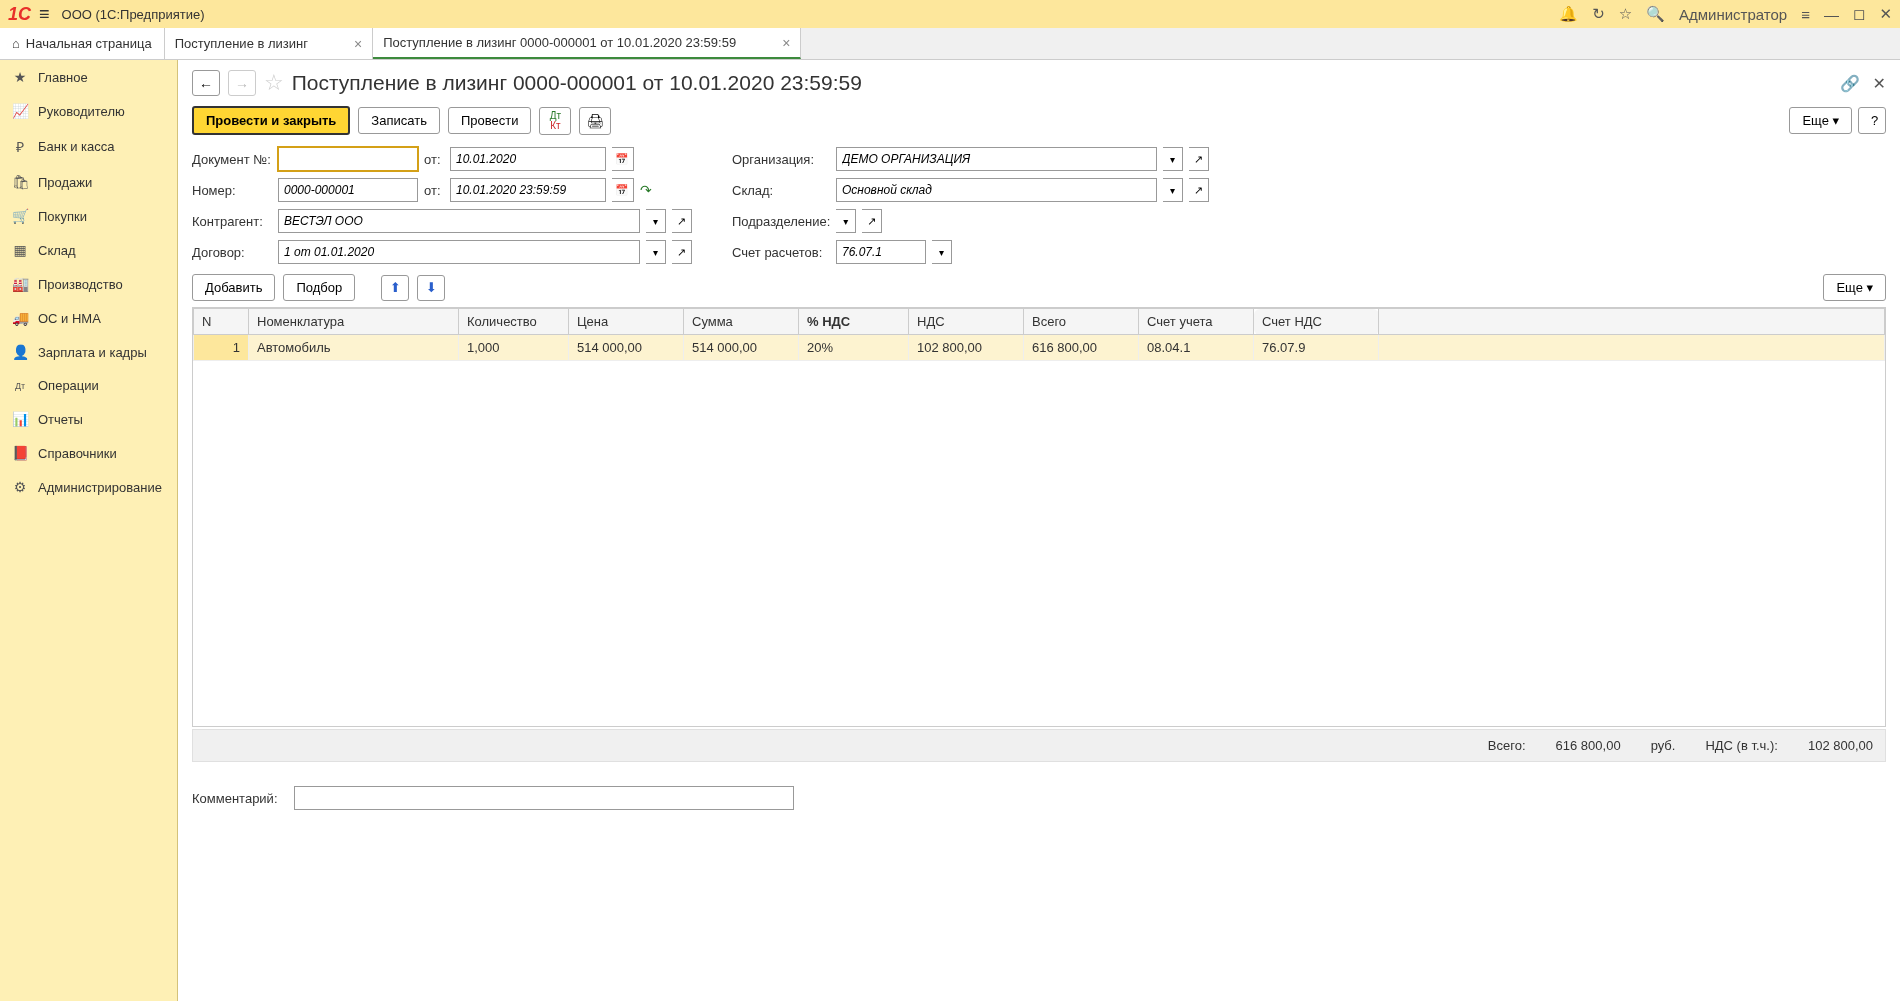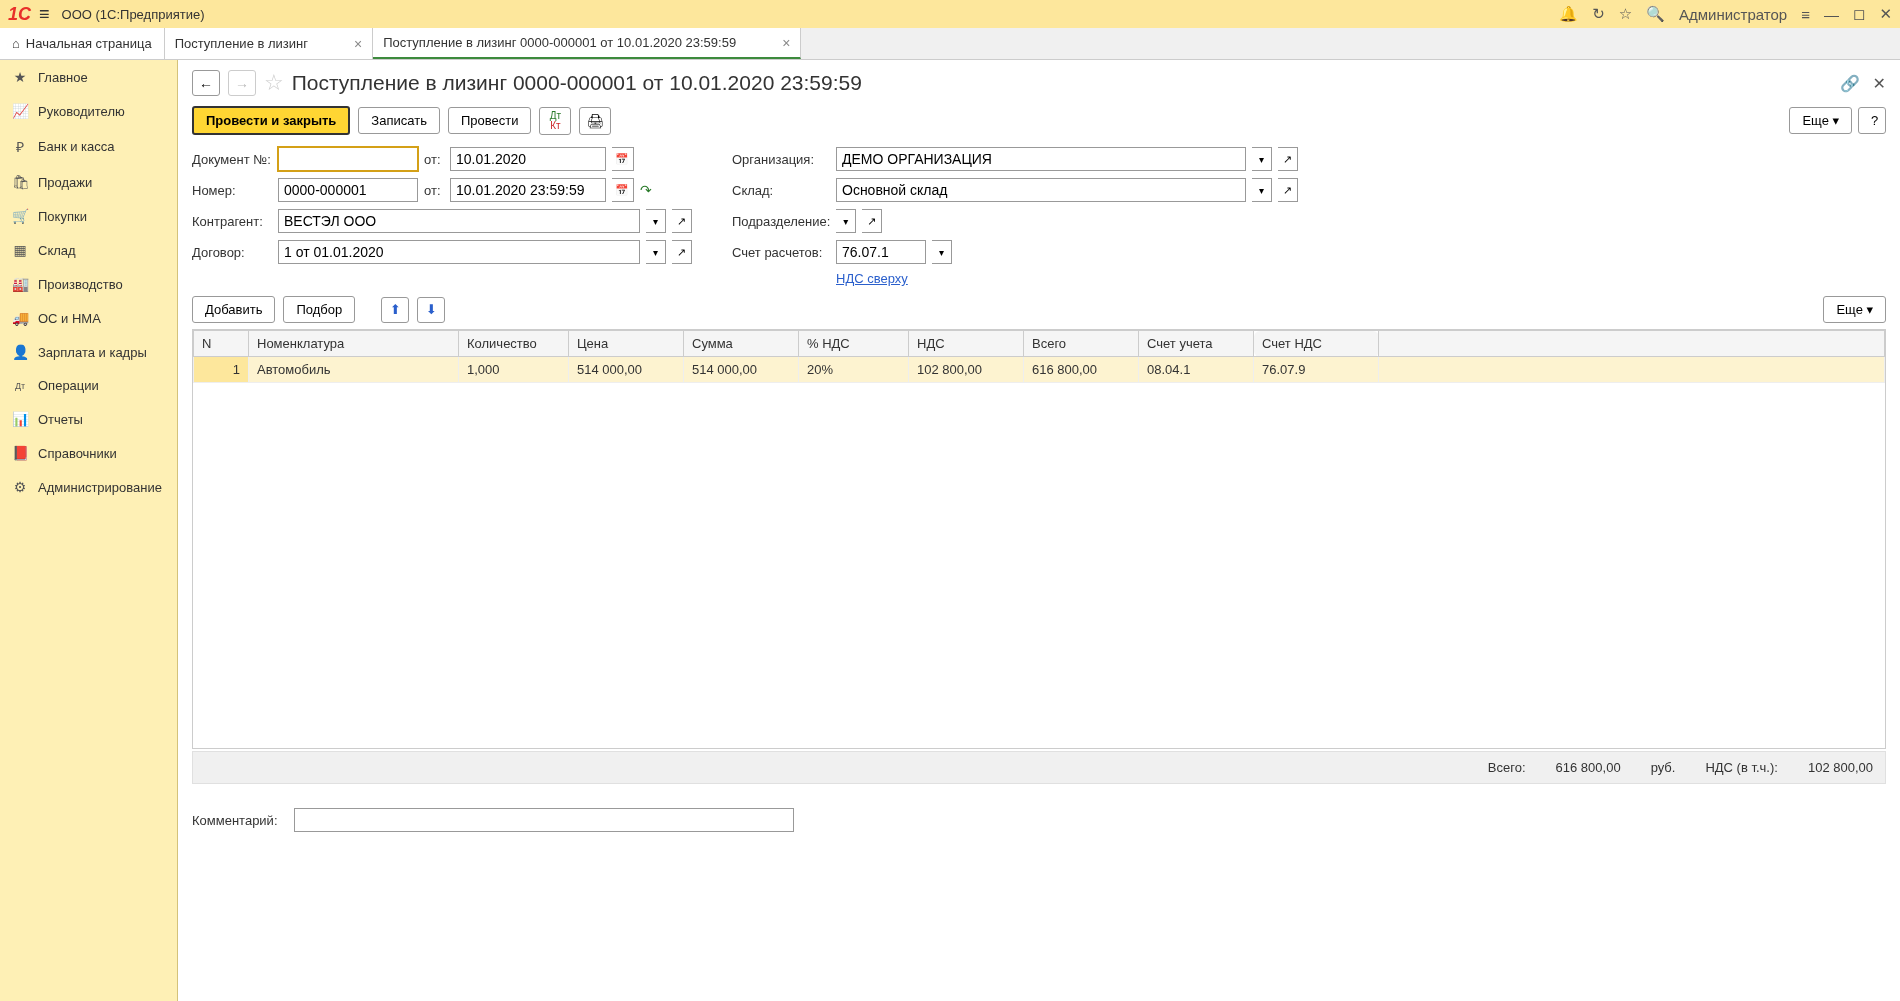--- a/index.html
+++ b/index.html
@@ -34,27 +34,27 @@
 .btn-icon { width: 32px; height: 28px; border: 1px solid #999; background: #fff; cursor: pointer; border-radius: 3px; display: flex; align-items: center; justify-content: center; font-size: 14px; }
 .dk-icon { font-size: 10px; line-height: 1; }
 .dk-icon .dt { color: #2a7a2a; }
 .dk-icon .kt { color: #cc2a2a; }
 .toolbar-right { margin-left: auto; display: flex; gap: 6px; }
 .form-grid { display: flex; gap: 40px; margin-bottom: 8px; }
 .form-col { display: flex; flex-direction: column; gap: 7px; }
 .form-row { display: flex; align-items: center; gap: 6px; }
 .label { min-width: 80px; color: #333; }
 .label-wide { min-width: 98px; }
-.input-field { border: 1px solid #999; padding: 3px 5px; height: 24px; font-size: 14px; background: #fff; }
+.input-field { border: 1px solid #999; padding: 3px 5px; height: 24px; font-size: 12px; background: #fff; font-style: italic; }
 .input-field.highlight { background: #fff; border: 1px solid #d4a017; outline: 1px solid #d4a017; }
 .input-short { width: 140px; }
 .input-date { width: 156px; }
 .input-datetime { width: 156px; }
 .input-long { width: 362px; }
-.input-org { width: 410px; }
+.input-org { width: 321px; }
 .input-account { width: 90px; }
 .cal-btn { width: 22px; height: 24px; border: 1px solid #999; border-left: none; background: #fff; cursor: pointer; display: flex; align-items: center; justify-content: center; font-size: 11px; }
 .dd-btn { width: 20px; height: 24px; border: 1px solid #999; border-left: none; background: #fff; cursor: pointer; display: flex; align-items: center; justify-content: center; font-size: 10px; }
 .open-btn { width: 20px; height: 24px; border: 1px solid #999; border-left: none; background: #fff; cursor: pointer; display: flex; align-items: center; justify-content: center; font-size: 11px; }
 .link-text { color: #2a5fcc; text-decoration: underline; cursor: pointer; }
 .table-toolbar { display: flex; gap: 8px; margin: 10px 0 6px 0; align-items: center; }
 .arrow-btn { width: 28px; height: 26px; border: 1px solid #999; background: #fff; cursor: pointer; border-radius: 3px; display: flex; align-items: center; justify-content: center; }
 .arrow-up { color: #2a5fcc; }
 .arrow-down { color: #2a5fcc; }
 .data-table { width: 100%; border-collapse: collapse; border: 1px solid #ccc; }
@@ -234,24 +234,20 @@
         <div class="form-row">
           <span class="label label-wide">Подразделение:</span>
             <button class="dd-btn">▾</button>
             <button class="open-btn">↗</button>
         </div>
         <div class="form-row">
           <span class="label label-wide">Счет расчетов:</span>
           <input class="input-field input-account" value="76.07.1" style="">
             <button class="dd-btn">▾</button>
         </div>
-        <div class="form-row">
-          <span class="label label-wide"></span>
-          <span class="link-text">НДС сверху</span>
-        </div>
       </div>
     </div>
 
     <div class="table-toolbar">
       <button class="btn">Добавить</button>
       <button class="btn">Подбор</button>
       <span style="width:10px;"></span>
       <button class="arrow-btn">
           <span class="arrow-up">⬆</span>
         </button>
@@ -265,21 +261,21 @@
 
     <div class="table-container">
       <table class="data-table">
         <thead>
           <tr>
             <th style="width:55px;">N</th>
             <th style="width:210px;">Номенклатура</th>
             <th style="width:110px;">Количество</th>
             <th style="width:115px;">Цена</th>
             <th style="width:115px;">Сумма</th>
-            <th style="width:110px;">% НДС</th>
+            <th style="width:110px;font-weight:bold;">% НДС</th>
             <th style="width:115px;">НДС</th>
             <th style="width:115px;">Всего</th>
             <th style="width:115px;">Счет учета</th>
             <th style="width:125px;border-radius:6px;">Счет НДС</th>
             <th></th>
           </tr>
         </thead>
         <tbody>
           <tr>
             <td class="row-n">1</td>

